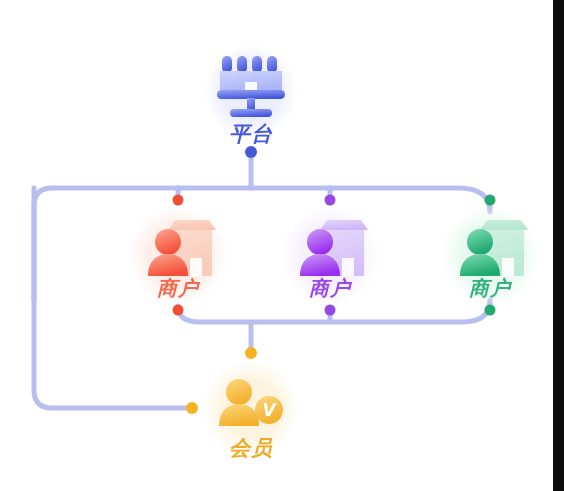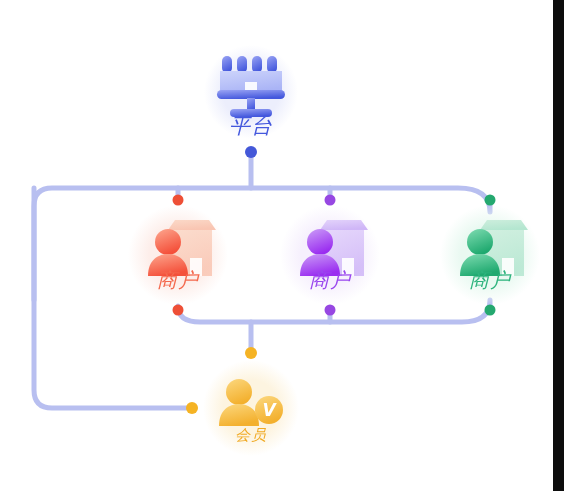--- a/index.html
+++ b/index.html
@@ -27,25 +27,26 @@
   .right-border {
     position: absolute;
     top: 0;
     right: 0;
     width: 11px;
     height: 491px;
     background: #0d0d0d;
   }
   .node-label {
     position: absolute;
-    font-weight: normal;
+    font-weight: bold;
     font-style: italic;
     letter-spacing: 1px;
     white-space: nowrap;
     user-select: none;
+    margin-top: 8px;
   }
 </style>
 </head>
 <body>
 
 <div id="stage">
 
   <svg id="diagram-svg" viewBox="0 0 564 491" xmlns="http://www.w3.org/2000/svg">
     <defs>
       <linearGradient id="gradPlatform" x1="0" y1="0" x2="0.35" y2="1">
@@ -196,16 +197,16 @@
   </svg>
 
   <div class="node-label" style="left:251px; top:112px; transform:translate(-50%,0); font-size:21px; color:#4458dd;">平台</div>
 
   <div class="node-label" style="left:178px; top:267px; transform:translate(-50%,0); font-size:20px; color:#f4694e;">商户</div>
 
   <div class="node-label" style="left:330px; top:267px; transform:translate(-50%,0); font-size:20px; color:#9a47ee;">商户</div>
 
   <div class="node-label" style="left:490px; top:267px; transform:translate(-50%,0); font-size:20px; color:#2fb47e;">商户</div>
 
-  <div class="node-label" style="left:251px; top:426px; transform:translate(-50%,0); font-size:15px; color:#f0a923;">会员</div>
+  <div class="node-label" style="left:251px; top:426px; transform:translate(-50%,0); font-size:21px; color:#f0a923;">会员</div>
 
   <div class="right-border"></div>
 </div>
 
 </body></html>

